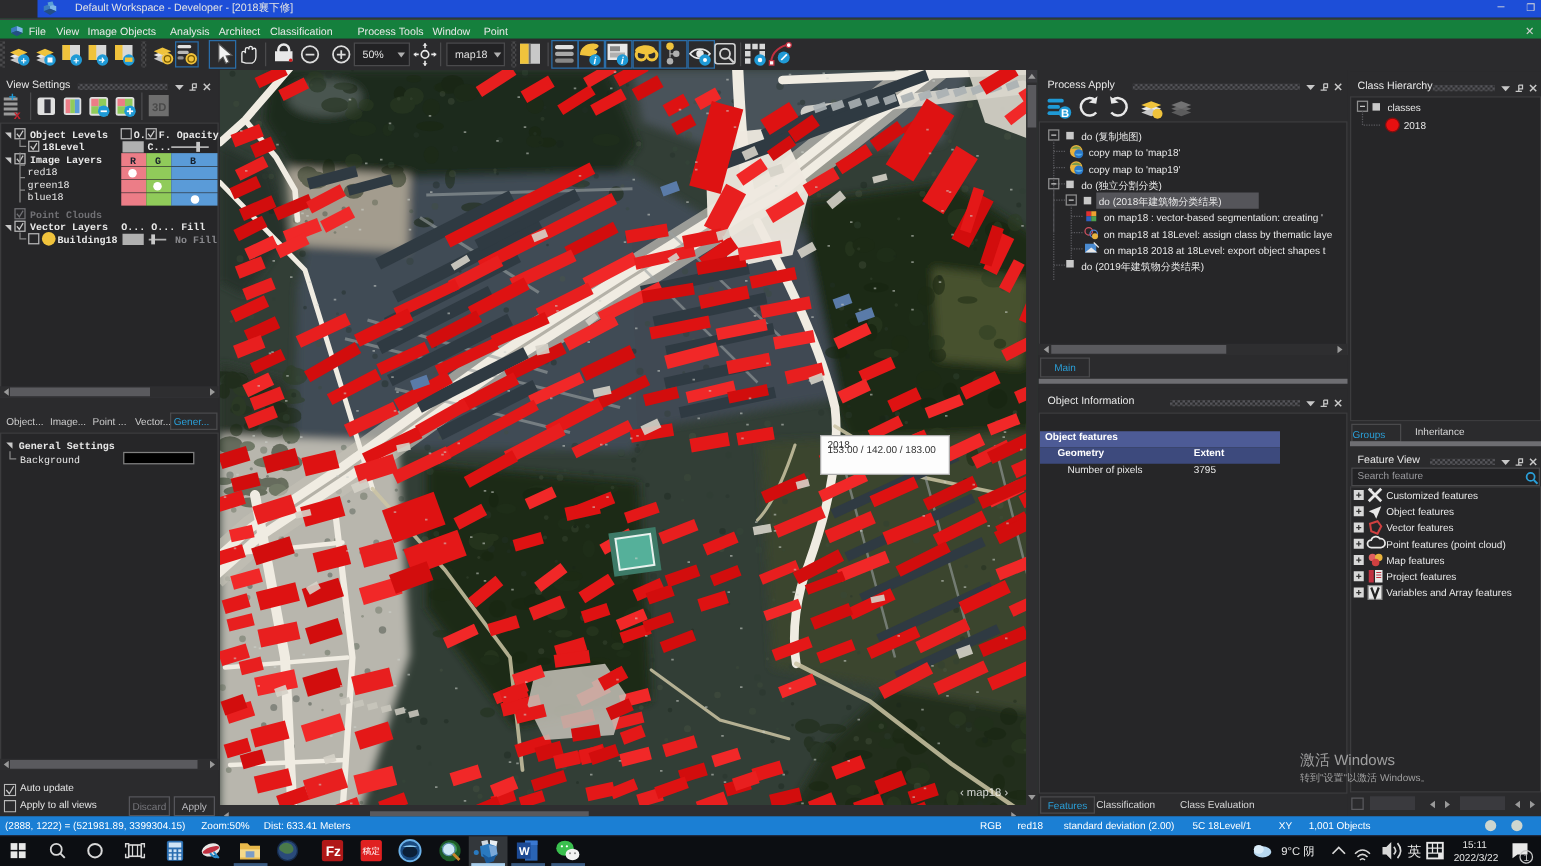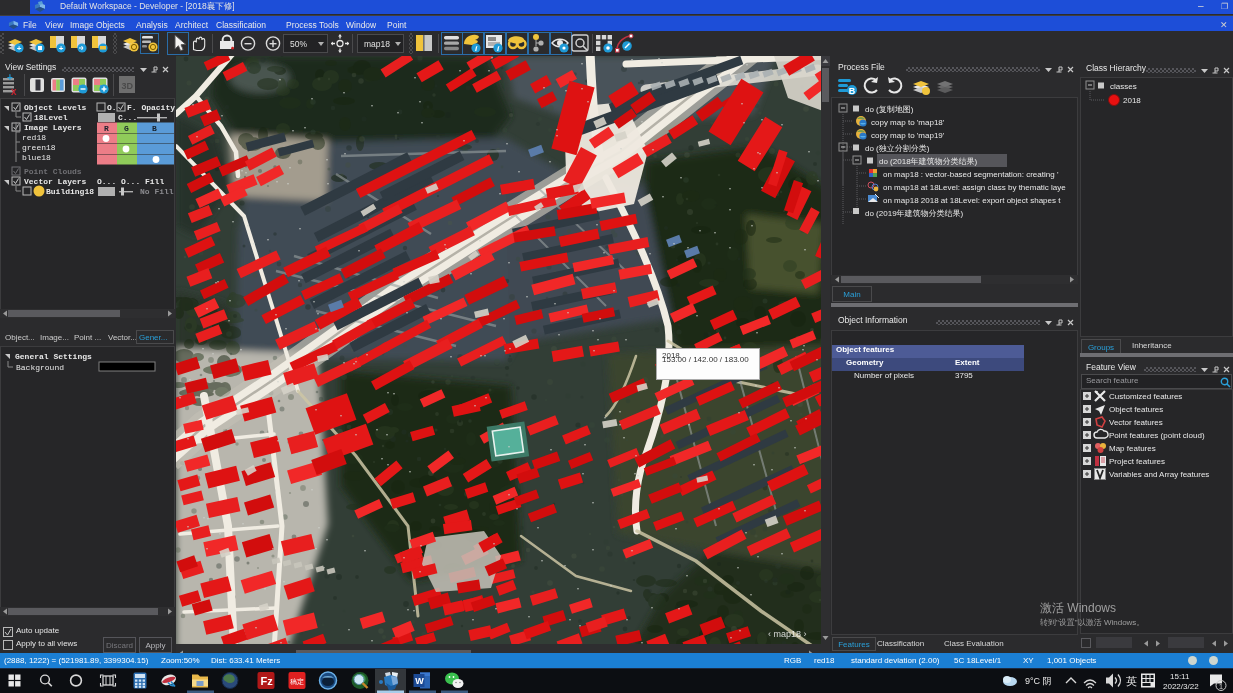--- a/index.html
+++ b/index.html
@@ -3,21 +3,21 @@
 <style>
   * { margin:0; padding:0; box-sizing:border-box; }
   html,body { width:1233px; height:693px; overflow:hidden; background:#2b2b2d; font-family:"Liberation Sans",sans-serif; }
   .abs { position:absolute; }
   #app { position:relative; width:1233px; height:693px; }
   
   #titlebar { left:0; top:0; width:1233px; height:14px; background:#1d4ed8; color:#e4e4e4; font-size:8.5px;margin-left:30px; }
   #titletxt { left:30px; top:1px; }
   .winbtn { color:#d8d8d8; font-size:10px; top:0px; }
   
-  #menubar { left:0; top:15px; width:1233px; height:16px; background:#1d4ed8; border-top:1px solid #3f3f41; color:#e8e8e8; font-size:8.5px; }
+  #menubar { left:0; top:15px; width:1233px; height:16px; background:#15803d; border-top:1px solid #3f3f41; color:#e8e8e8; font-size:8.5px; }
   .mi { position:absolute; top:4px; }
   
   #toolbar { left:0; top:31px; width:1233px; height:25px; background:#2b2b2d; }
   
   #left { left:0; top:56px; width:175px; height:597px; background:#2b2b2d; }
   .ptitle { color:#e8e8e8; font-size:8.5px; }
   .treebox { background:#262628; border:1px solid #3c3c3e; }
   
   #map { left:176px; top:56px; width:654px; height:597px; background:#2f3b33; overflow:hidden; }
   
@@ -1738,21 +1738,21 @@
           <rect x="1" y="12" width="7" height="34" fill="#5a5a5e"></rect>
           <path d="M1.5 580 l3 4 3-4z" fill="#9a9a9a"></path>
         </svg></div>
       <div class="abs" style="left:0;top:588px;width:654px;height:9px;background:#2e2e30;z-index:6"><svg width="654" height="9">
           <path d="M7 1.5 l-4 3 4 3z" fill="#9a9a9a"></path>
           <rect x="120" y="1" width="175" height="7" fill="#5a5a5e"></rect>
           <path d="M633 1.5 l4 3 -4 3z" fill="#9a9a9a"></path>
         </svg></div>
     </div>
   <div class="abs" id="ptree">
-    <span class="ptitle abs" style="left:7px;top:6px">Process File</span>
+    <span class="ptitle abs" style="left:7px;top:6px">Process Apply</span>
     <svg class="abs" style="left:75px;top:9px" width="170" height="10" viewBox="0 0 170 10">
       <rect x="0" y="2" width="134" height="5" fill="url(#dots)"></rect>
       <path d="M139 3 l7 0 -3.5 4z" fill="#c8c8c8"></path>
       <path d="M153 2 v5 M150.5 7 h5 M153 2 h3 v3 h-3" stroke="#c8c8c8" fill="none"></path>
       <path d="M162 2 l5 5 M167 2 l-5 5" stroke="#c8c8c8" stroke-width="1.2"></path>
     </svg>
     <svg class="abs" style="left:0;top:20px" width="247" height="21" viewBox="0 0 247 21">
       <g transform="translate(16,10)">
           <g fill="#1f9ad6">
             <rect x="-9" y="-7" width="13" height="3" rx="1.5"></rect>
@@ -1882,21 +1882,21 @@
     <svg class="abs" style="left:0;top:20px" width="153" height="260" viewBox="0 0 153 260">
       <rect x="6" y="4" width="8" height="8" fill="none" stroke="#909090"></rect>
         <path d="M8 8 h4" stroke="#c8c8c8"></path>
       <rect x="18" y="5.5" width="6" height="6" fill="#c8c8c8"></rect>
       <text x="30" y="12" font-size="8" fill="#e8e8e8">classes</text>
       <path d="M10 12 v11 h14" stroke="#5a5a5e" stroke-dasharray="1,1" fill="none"></path>
       <circle cx="34" cy="23" r="5.5" fill="#e81010" stroke="#801010"></circle>
       <text x="43" y="26" font-size="8" fill="#e8e8e8">2018</text>
     </svg>
     <div class="abs" style="left:0;top:282px;width:153px;height:16px;font-size:8px;color:#d8d8d8">
-      <span class="abs" style="left:1px;top:0;width:40px;height:15px;border:1px solid #4a4a4c;color:#2a9fd8;text-align:center;line-height:15px">Groups</span>
+      <span class="abs" style="left:1px;top:0;width:40px;height:15px;border:1px solid #4a4a4c;color:#2a9fd8;line-height:15px">Groups</span>
       <span class="abs" style="left:52px;top:2px">Inheritance</span>
     </div>
   </div>
   <div class="abs" id="fview">
     <span class="ptitle abs" style="left:6px;top:5px">Feature View</span>
     <svg class="abs" style="left:64px;top:8px" width="88" height="10" viewBox="0 0 88 10">
       <rect x="0" y="2" width="52" height="5" fill="url(#dots)"></rect>
       <path d="M57 3 l7 0 -3.5 4z" fill="#c8c8c8"></path>
       <path d="M71 2 v5 M68.5 7 h5 M71 2 h3 v3 h-3" stroke="#c8c8c8" fill="none"></path>
       <path d="M80 2 l5 5 M85 2 l-5 5" stroke="#c8c8c8" stroke-width="1.2"></path>

